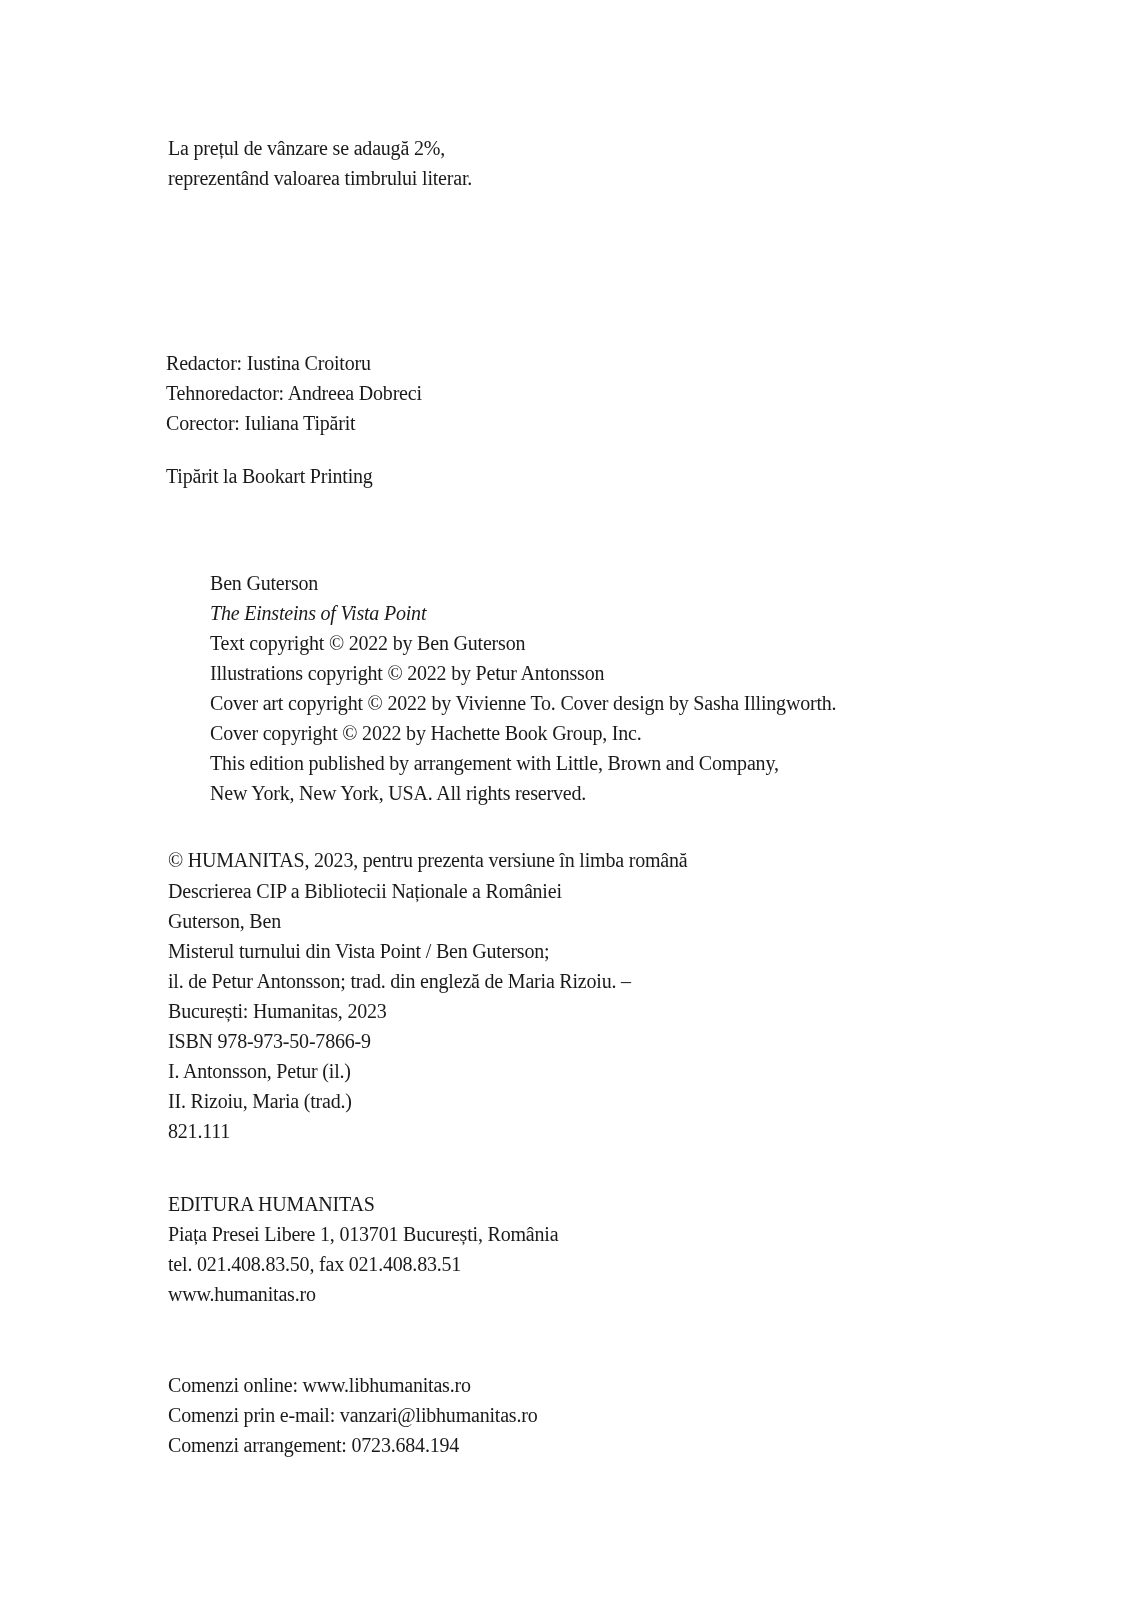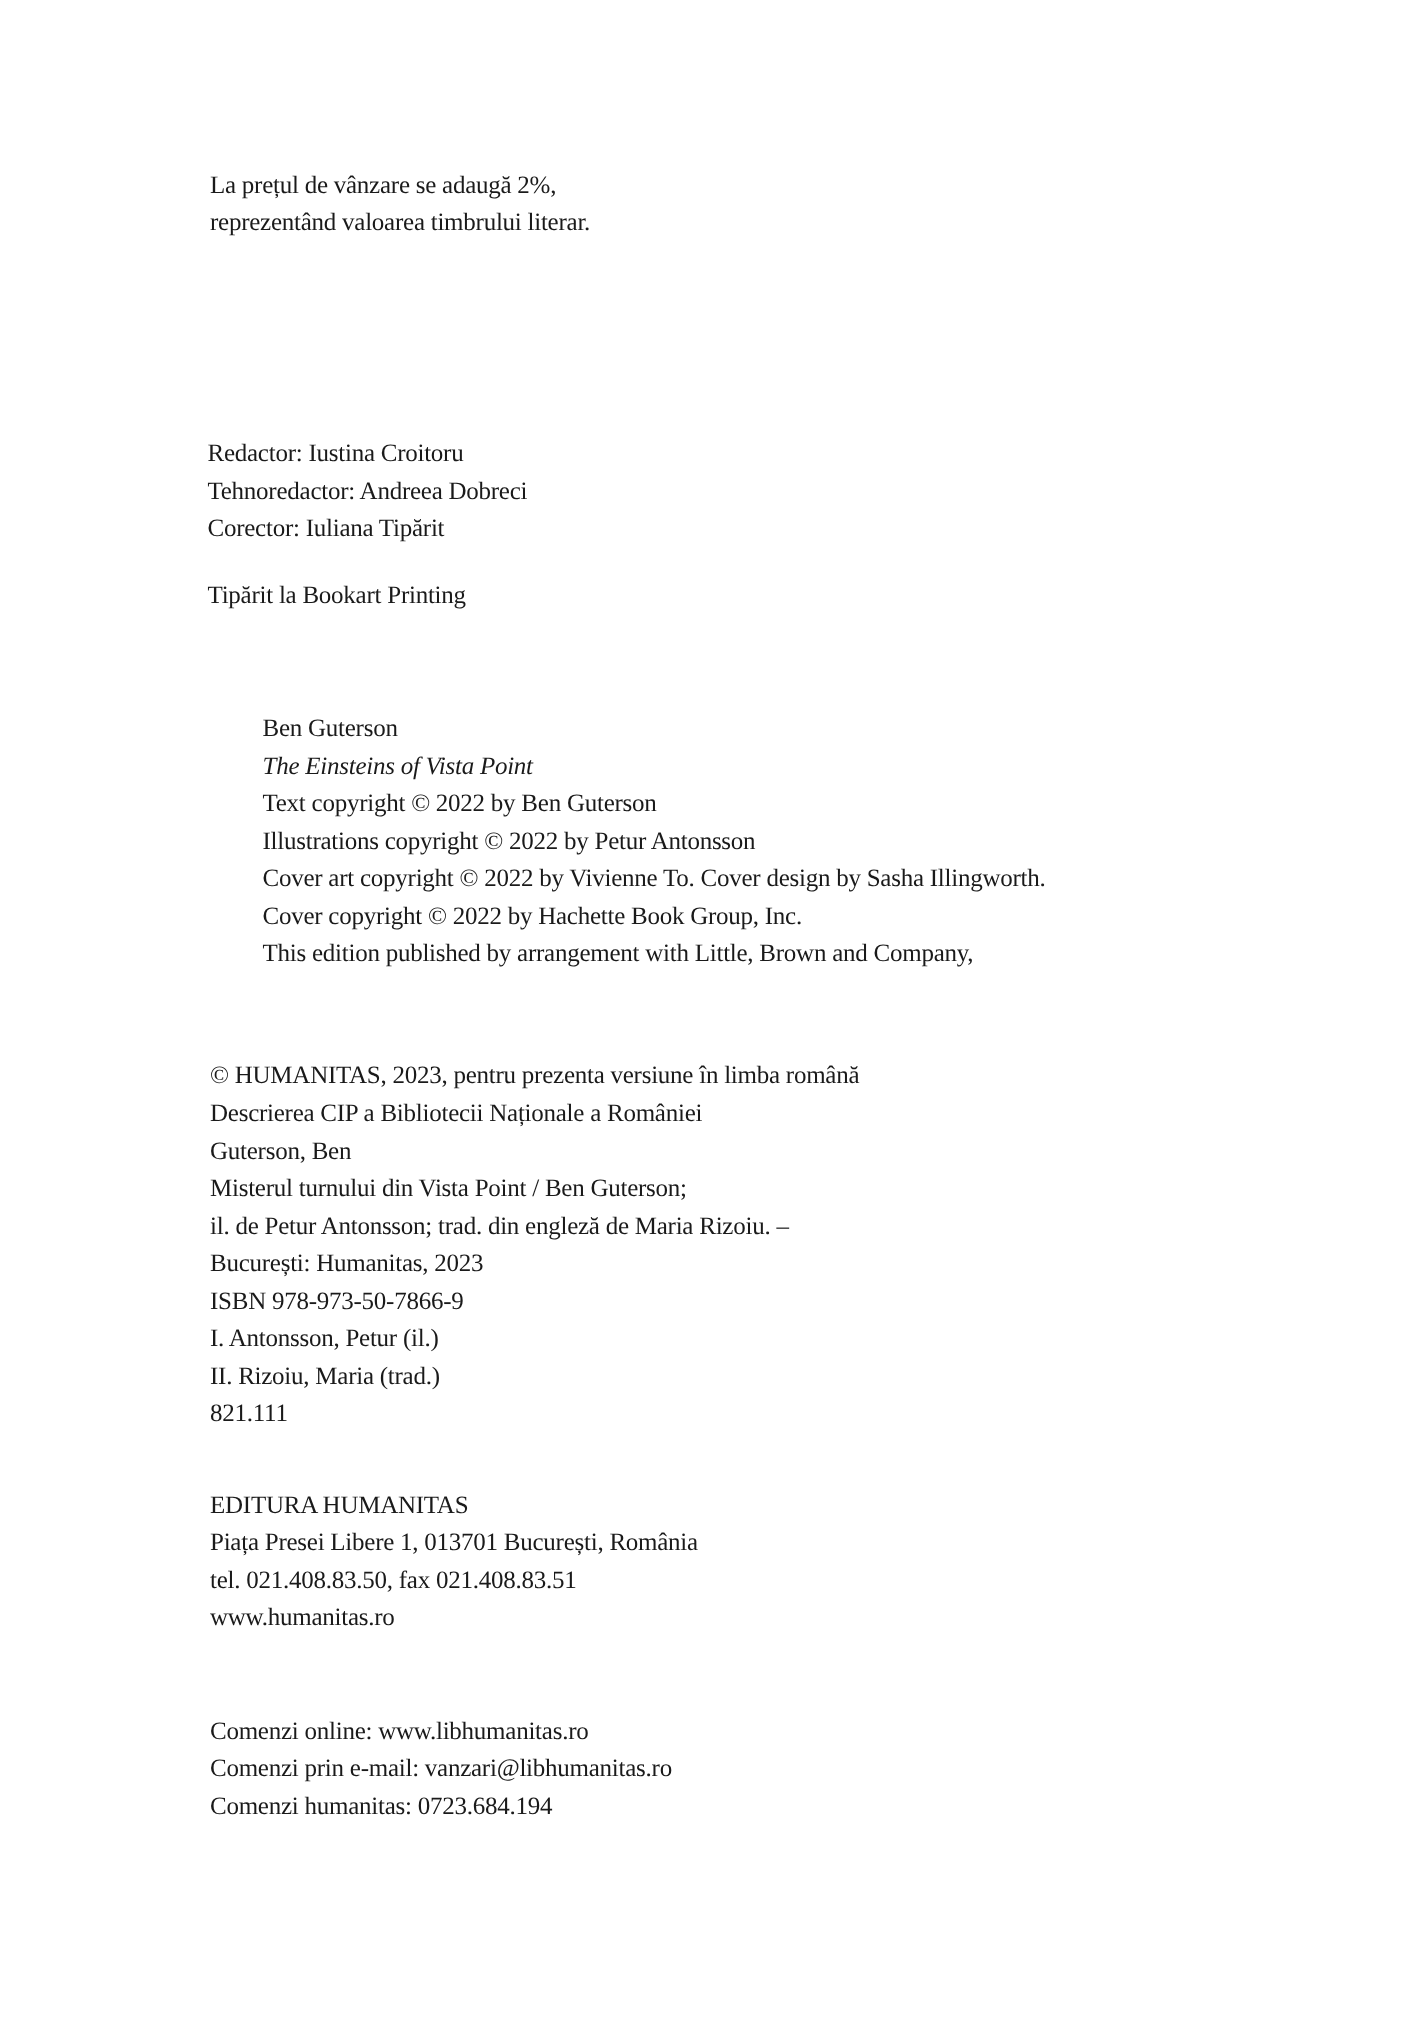--- a/index.html
+++ b/index.html
@@ -39,20 +39,21 @@
 </div>
 
 <div class="block" id="b-copyright">
   <span class="line">Ben Guterson</span>
   <span class="line italic">The Einsteins of Vista Point</span>
   <span class="line">Text copyright © 2022 by Ben Guterson</span>
   <span class="line">Illustrations copyright © 2022 by Petur Antonsson</span>
   <span class="line">Cover art copyright © 2022 by Vivienne To. Cover design by Sasha Illingworth.</span>
   <span class="line">Cover copyright © 2022 by Hachette Book Group, Inc.</span>
   <span class="line">This edition published by arrangement with Little, Brown and Company,</span>
+  <span class="line">New York, New York, USA. All rights reserved.</span>
 </div>
 
 <div class="block" id="b-humanitas">
   <span class="line">© HUMANITAS, 2023, pentru prezenta versiune în limba română</span>
 </div>
 
 <div class="block" id="b-cip">
   <span class="line">Descrierea CIP a Bibliotecii Naționale a României</span>
   <span class="line">Guterson, Ben</span>
   <span class="line">Misterul turnului din Vista Point / Ben Guterson;</span>
@@ -67,14 +68,14 @@
 <div class="block" id="b-editura">
   <span class="line">EDITURA HUMANITAS</span>
   <span class="line">Piața Presei Libere 1, 013701 București, România</span>
   <span class="line">tel. 021.408.83.50, fax 021.408.83.51</span>
   <span class="line">www.humanitas.ro</span>
 </div>
 
 <div class="block" id="b-orders">
   <span class="line">Comenzi online: www.libhumanitas.ro</span>
   <span class="line">Comenzi prin e-mail: vanzari@libhumanitas.ro</span>
-  <span class="line">Comenzi humanitas: 0723.684.194</span>
+  <span class="line">Comenzi arrangement: 0723.684.194</span>
 </div>
 
 </body></html>

